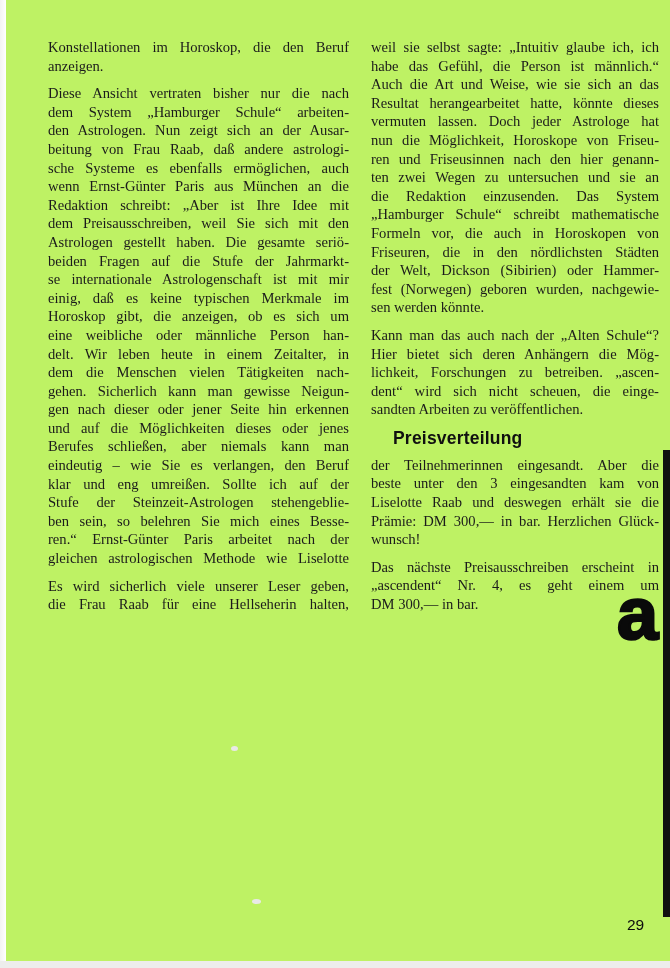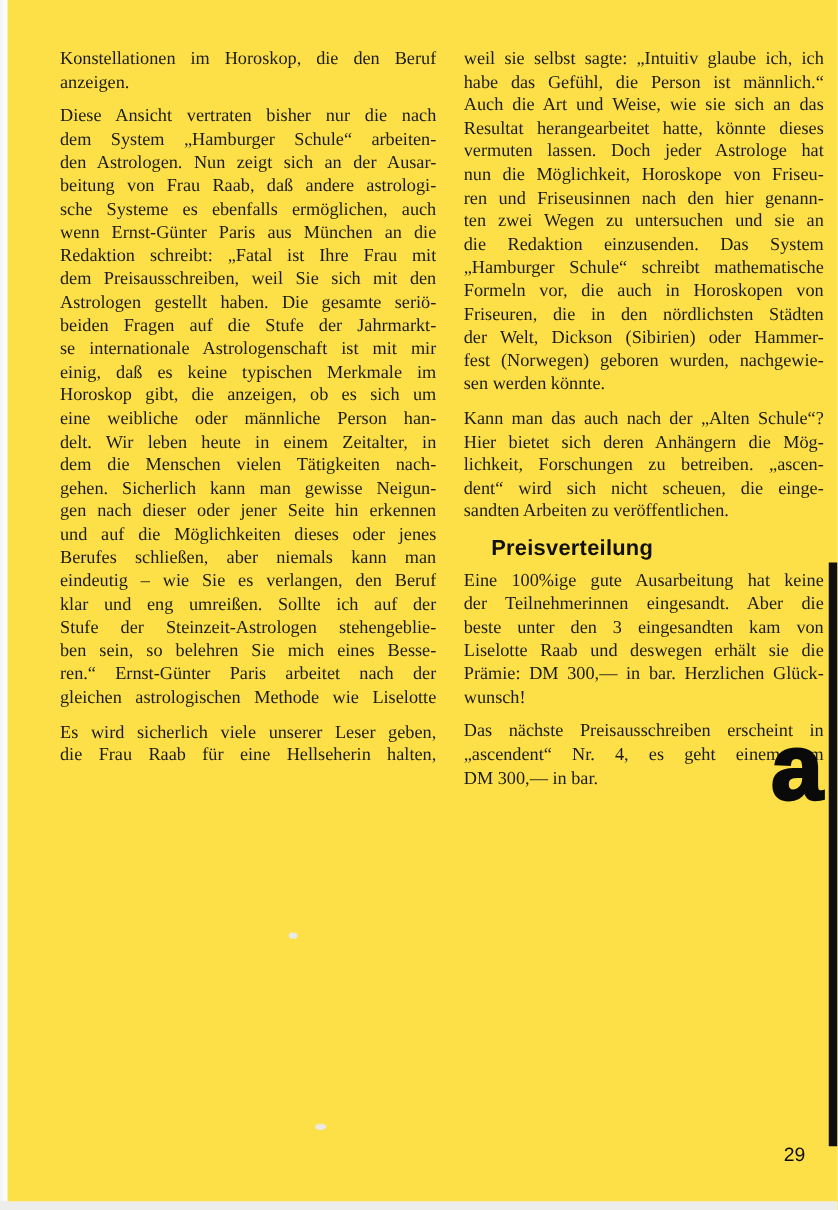--- a/index.html
+++ b/index.html
@@ -2,21 +2,21 @@
 <html><head>
 <meta charset="utf-8">
 <style>
   html,body{margin:0;padding:0;}
   body{
     width:670px;height:968px;background:#ffffff;
     font-family:"Liberation Serif", serif;
     -webkit-font-smoothing:antialiased;
   }
   .page{
-    position:relative;width:670px;height:968px;background:#fde047;
+    position:relative;width:670px;height:968px;background:#bef264;
     overflow:hidden;color:#1b1b1b;
   }
   
   .edge-left{position:absolute;left:0;top:0;width:6px;height:100%;
     background:linear-gradient(to right,#f3f3f2,#ffffff);}
   .edge-bottom{position:absolute;left:0;bottom:0;width:100%;height:7px;background:#ededec;}
   .scan-bar{position:absolute;left:663px;top:450px;width:7px;height:467px;background:#101010;}
   .speck{position:absolute;border-radius:50%;background:#e9e9e7;}
   .speck.s1{left:231px;top:746px;width:7px;height:5px;}
   .speck.s2{left:252px;top:899px;width:9px;height:5px;}
@@ -64,21 +64,21 @@
         <div class="line">Konstellationen im Horoskop, die den Beruf</div>
         <div class="line flush">anzeigen.</div>
       </div>
       <div class="para">
         <div class="line">Diese Ansicht vertraten bisher nur die nach</div>
         <div class="line">dem System „Hamburger Schule“ arbeiten-</div>
         <div class="line">den Astrologen. Nun zeigt sich an der Ausar-</div>
         <div class="line">beitung von Frau Raab, daß andere astrologi-</div>
         <div class="line">sche Systeme es ebenfalls ermöglichen, auch</div>
         <div class="line">wenn Ernst-Günter Paris aus München an die</div>
-        <div class="line">Redaktion schreibt: „Fatal ist Ihre Frau mit</div>
+        <div class="line">Redaktion schreibt: „Aber ist Ihre Idee mit</div>
         <div class="line">dem Preisausschreiben, weil Sie sich mit den</div>
         <div class="line">Astrologen gestellt haben. Die gesamte seriö-</div>
         <div class="line">beiden Fragen auf die Stufe der Jahrmarkt-</div>
         <div class="line">se internationale Astrologenschaft ist mit mir</div>
         <div class="line">einig, daß es keine typischen Merkmale im</div>
         <div class="line">Horoskop gibt, die anzeigen, ob es sich um</div>
         <div class="line">eine weibliche oder männliche Person han-</div>
         <div class="line">delt. Wir leben heute in einem Zeitalter, in</div>
         <div class="line">dem die Menschen vielen Tätigkeiten nach-</div>
         <div class="line">gehen. Sicherlich kann man gewisse Neigun-</div>
@@ -117,21 +117,20 @@
       </div>
       <div class="para">
         <div class="line">Kann man das auch nach der „Alten Schule“?</div>
         <div class="line">Hier bietet sich deren Anhängern die Mög-</div>
         <div class="line">lichkeit, Forschungen zu betreiben. „ascen-</div>
         <div class="line">dent“ wird sich nicht scheuen, die einge-</div>
         <div class="line flush">sandten Arbeiten zu veröffentlichen.</div>
       </div>
       <div class="heading">Preisverteilung</div>
       <div class="para">
-        <div class="line">Eine 100%ige gute Ausarbeitung hat keine</div>
         <div class="line">der Teilnehmerinnen eingesandt. Aber die</div>
         <div class="line">beste unter den 3 eingesandten kam von</div>
         <div class="line">Liselotte Raab und deswegen erhält sie die</div>
         <div class="line">Prämie: DM 300,— in bar. Herzlichen Glück-</div>
         <div class="line flush">wunsch!</div>
       </div>
       <div class="para">
         <div class="line">Das nächste Preisausschreiben erscheint in</div>
         <div class="line">„ascendent“ Nr. 4, es geht einem um</div>
         <div class="line flush">DM 300,— in bar.</div>

